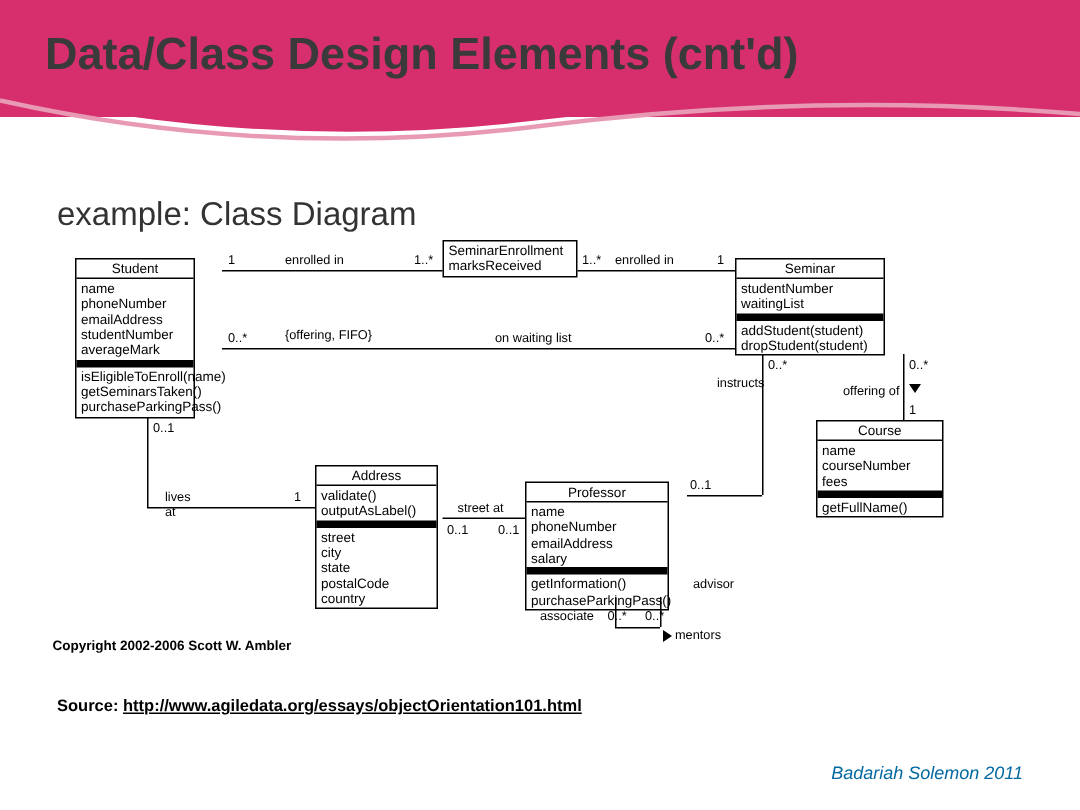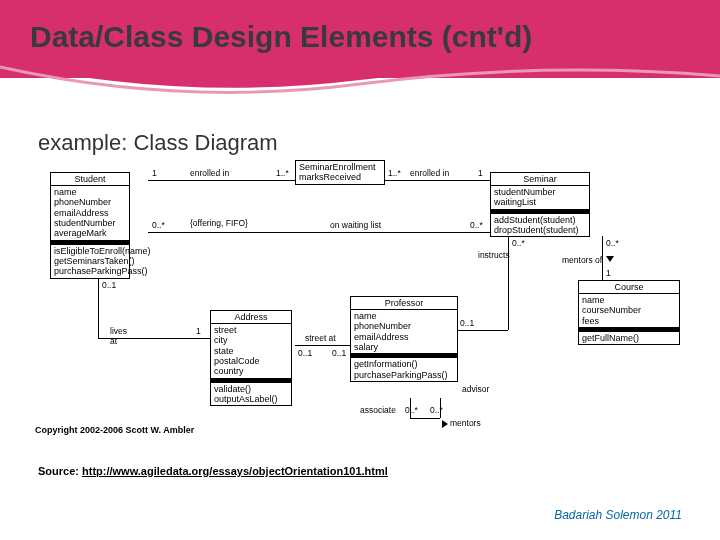--- a/index.html
+++ b/index.html
@@ -68,47 +68,47 @@
     </div>
     <div class="cls-sec">
       <div>addStudent(student)</div>
       <div>dropStudent(student)</div>
     </div>
   </div>
 
   <div class="cls" style="left:160px;top:150px;width:82px">
     <div class="cls-head">Address</div>
     <div class="cls-sec">
+      <div>validate()</div>
+      <div>outputAsLabel()</div>
+    </div>
+    <div class="cls-sec">
       <div>street</div>
       <div>city</div>
       <div>state</div>
       <div>postalCode</div>
       <div>country</div>
     </div>
-    <div class="cls-sec">
-      <div>validate()</div>
-      <div>outputAsLabel()</div>
-    </div>
   </div>
 
-  <div class="cls" style="left:300px;top:136px;width:108px">
+  <div class="cls" style="left:300px;top:161px;width:96px">
     <div class="cls-head">Professor</div>
     <div class="cls-sec">
       <div>name</div>
       <div>phoneNumber</div>
       <div>emailAddress</div>
       <div>salary</div>
     </div>
     <div class="cls-sec">
       <div>getInformation()</div>
       <div>purchaseParkingPass()</div>
     </div>
   </div>
 
-  <div class="cls" style="left:528px;top:120px;width:102px">
+  <div class="cls" style="left:494px;top:120px;width:85px">
     <div class="cls-head">Course</div>
     <div class="cls-sec">
       <div>name</div>
       <div>courseNumber</div>
       <div>fees</div>
     </div>
     <div class="cls-sec">
       <div>getFullName()</div>
     </div>
   </div>
@@ -140,21 +140,21 @@
   <span class="mult" style="left:248px;top:188px">0..1</span>
   <span class="mult" style="left:282px;top:188px">0..1</span>
 
   <div class="line hline" style="left:408px;top:170px;width:50px"></div>
   <div class="line vline" style="left:458px;top:76px;height:94px"></div>
   <span class="rel-label" style="left:428px;top:90px">instructs</span>
   <span class="mult" style="left:462px;top:78px">0..*</span>
   <span class="mult" style="left:410px;top:158px">0..1</span>
 
   <div class="line vline" style="left:552px;top:76px;height:44px"></div>
-  <span class="rel-label" style="left:512px;top:95px">mentors of</span>
+  <span class="rel-label" style="left:512px;top:95px">offering of</span>
   <span class="tri" style="left:556px;top:96px;border-left:4px solid transparent;border-right:4px solid transparent;border-top:6px solid #000"></span>
   <span class="mult" style="left:556px;top:78px">0..*</span>
   <span class="mult" style="left:556px;top:108px">1</span>
 
   <span class="rel-label" style="left:412px;top:224px">advisor</span>
   <span class="rel-label" style="left:310px;top:245px">associate</span>
   <span class="mult" style="left:355px;top:245px">0..*</span>
   <span class="rel-label" style="left:400px;top:258px">mentors</span>
   <span class="tri" style="left:392px;top:260px;border-top:4px solid transparent;border-bottom:4px solid transparent;border-left:6px solid #000"></span>
   <span class="mult" style="left:380px;top:245px">0..*</span>

